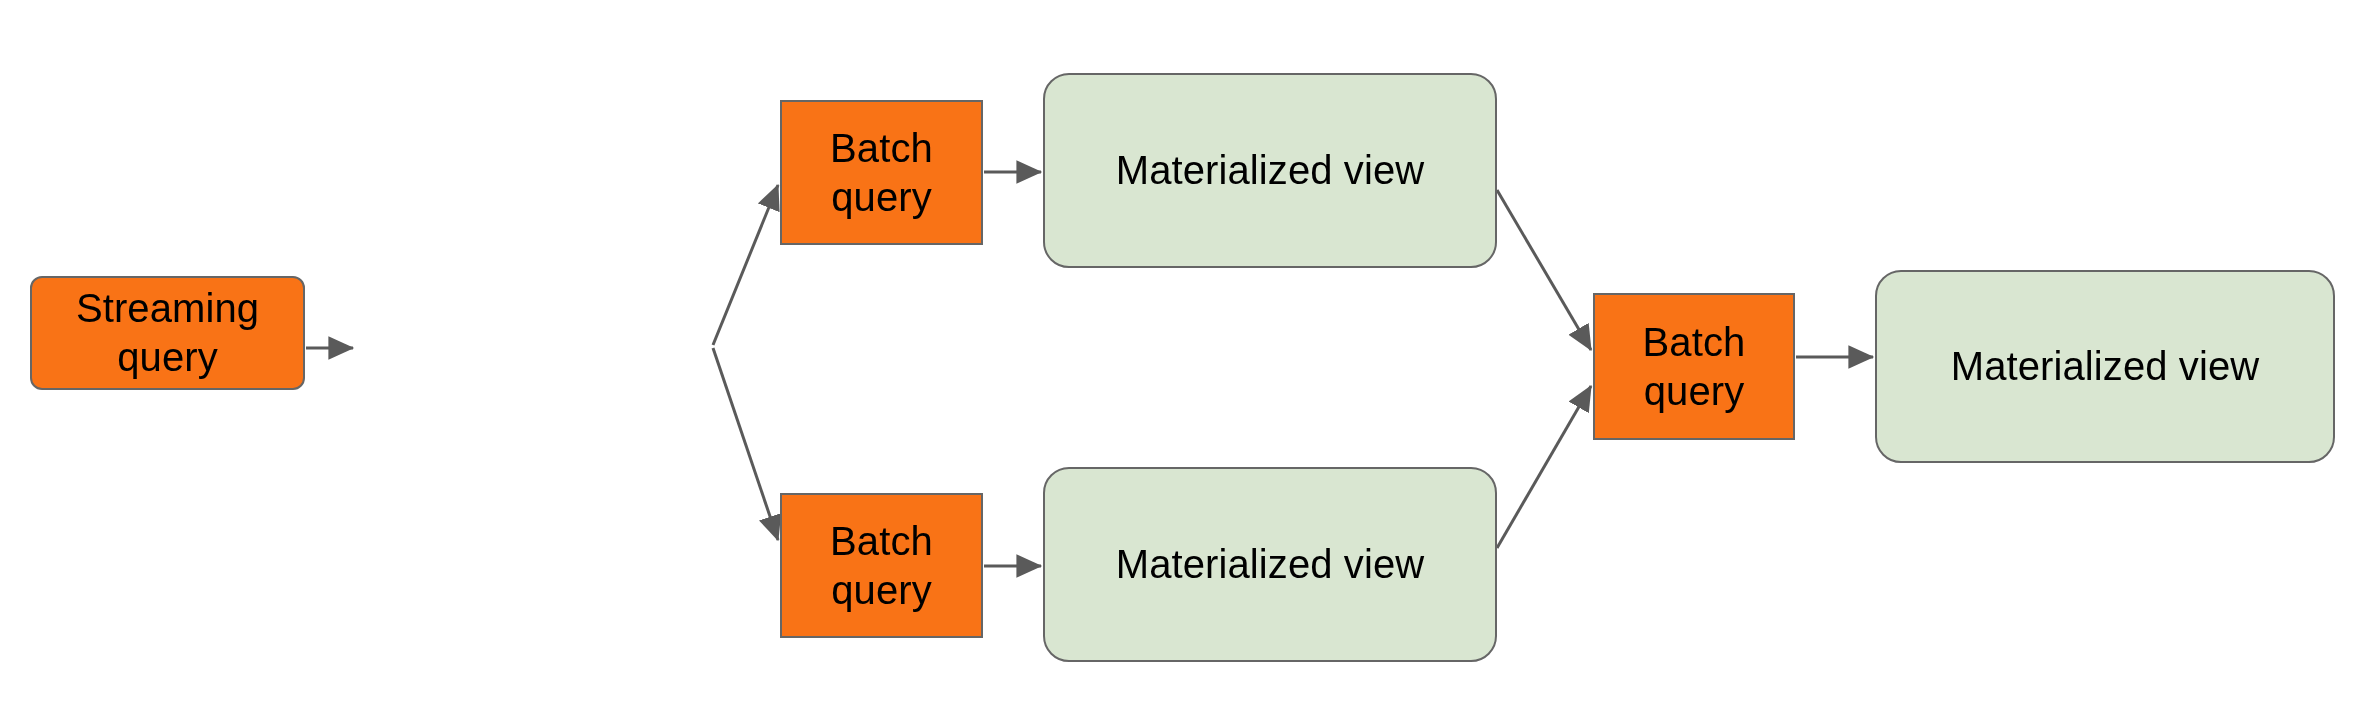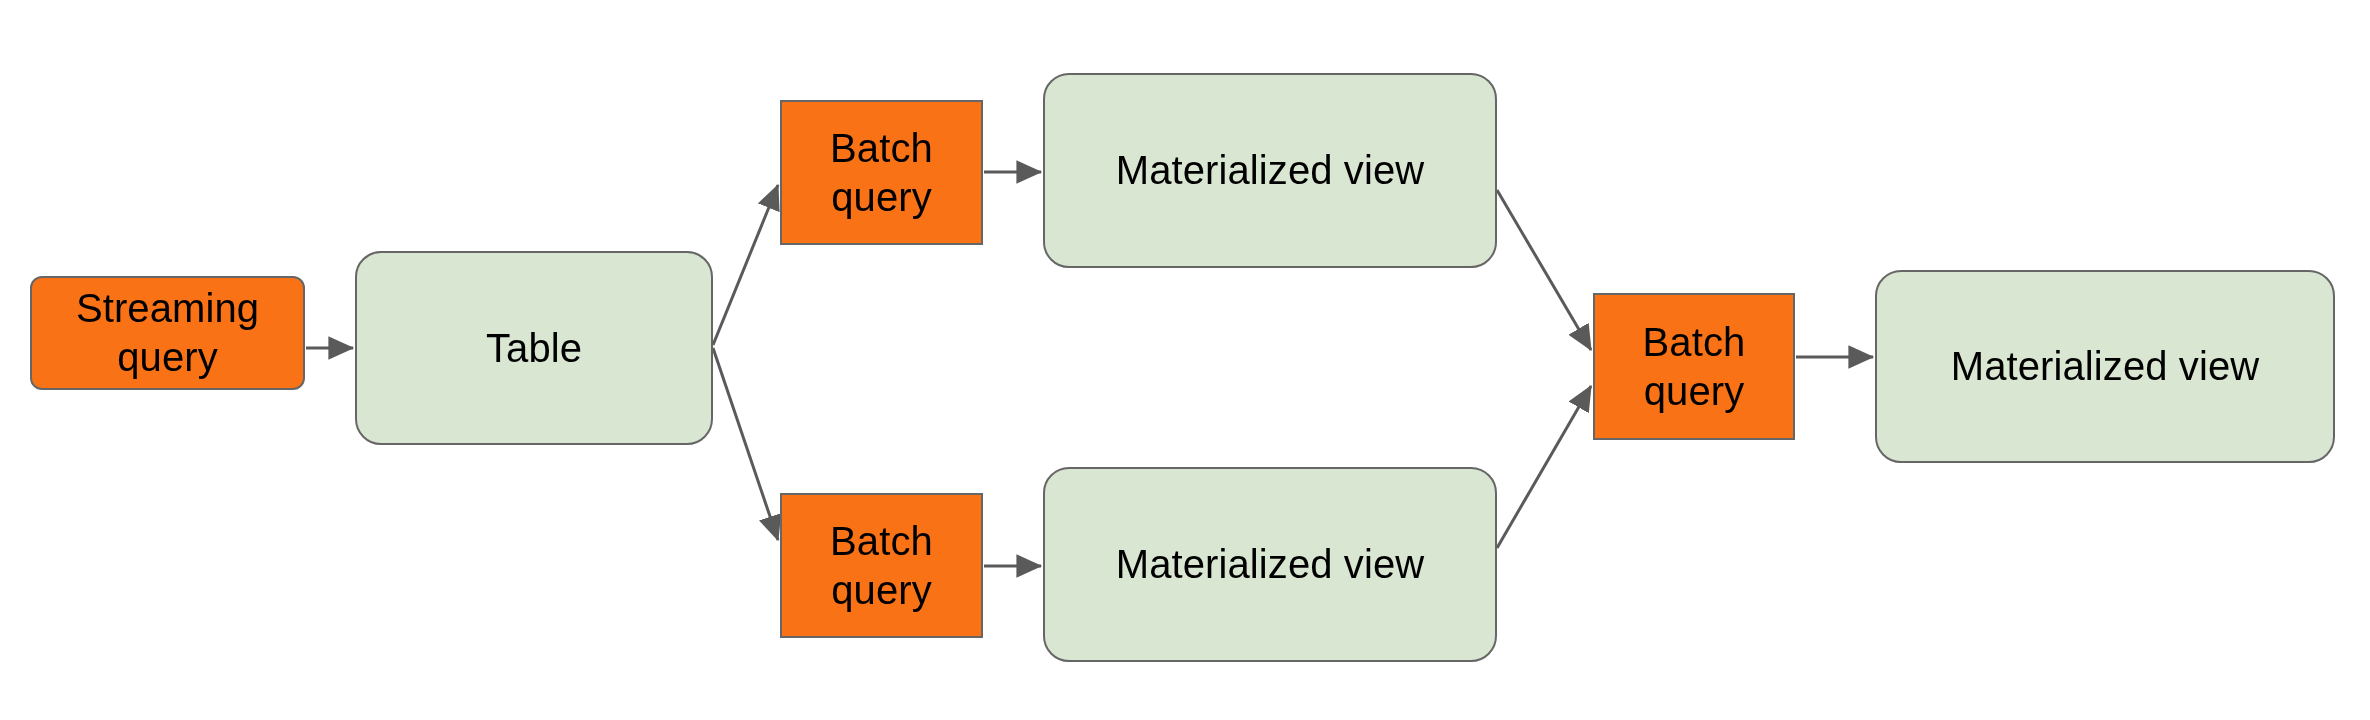--- a/index.html
+++ b/index.html
@@ -77,23 +77,20 @@
         <line x1="1497" y1="548" x2="1591" y2="386" stroke="#5a5a5a" stroke-width="3" marker-end="url(#arrowhead)"></line>
         <line x1="1796" y1="357" x2="1873" y2="357" stroke="#5a5a5a" stroke-width="3" marker-end="url(#arrowhead)"></line>
       </g>
   </svg>
 
   <div class="node process" style="left: 30px; top: 276px; width: 275px; height: 114px; border-radius: 12px;">
     <span class="label">Streaming
 query</span>
   </div>
 
-  <div class="node store" style="left: 355px; top: 251px; width: 358px; height: 194px;">
-    <span class="label">Table</span>
-  </div>
 
   <div class="node process" style="left: 780px; top: 100px; width: 203px; height: 145px; border-radius: 0px;">
     <span class="label">Batch
 query</span>
   </div>
 
   <div class="node store" style="left: 1043px; top: 73px; width: 454px; height: 195px;">
     <span class="label">Materialized view</span>
   </div>
 

